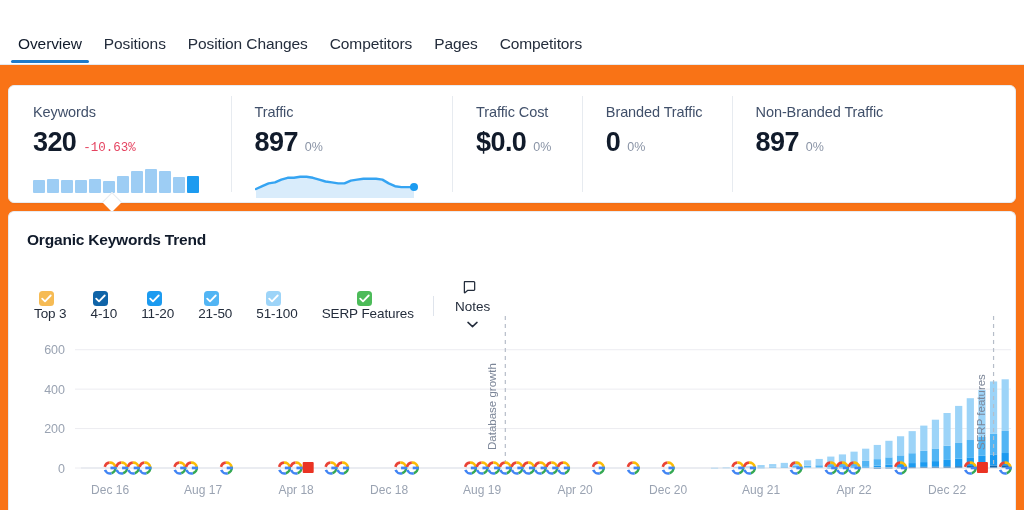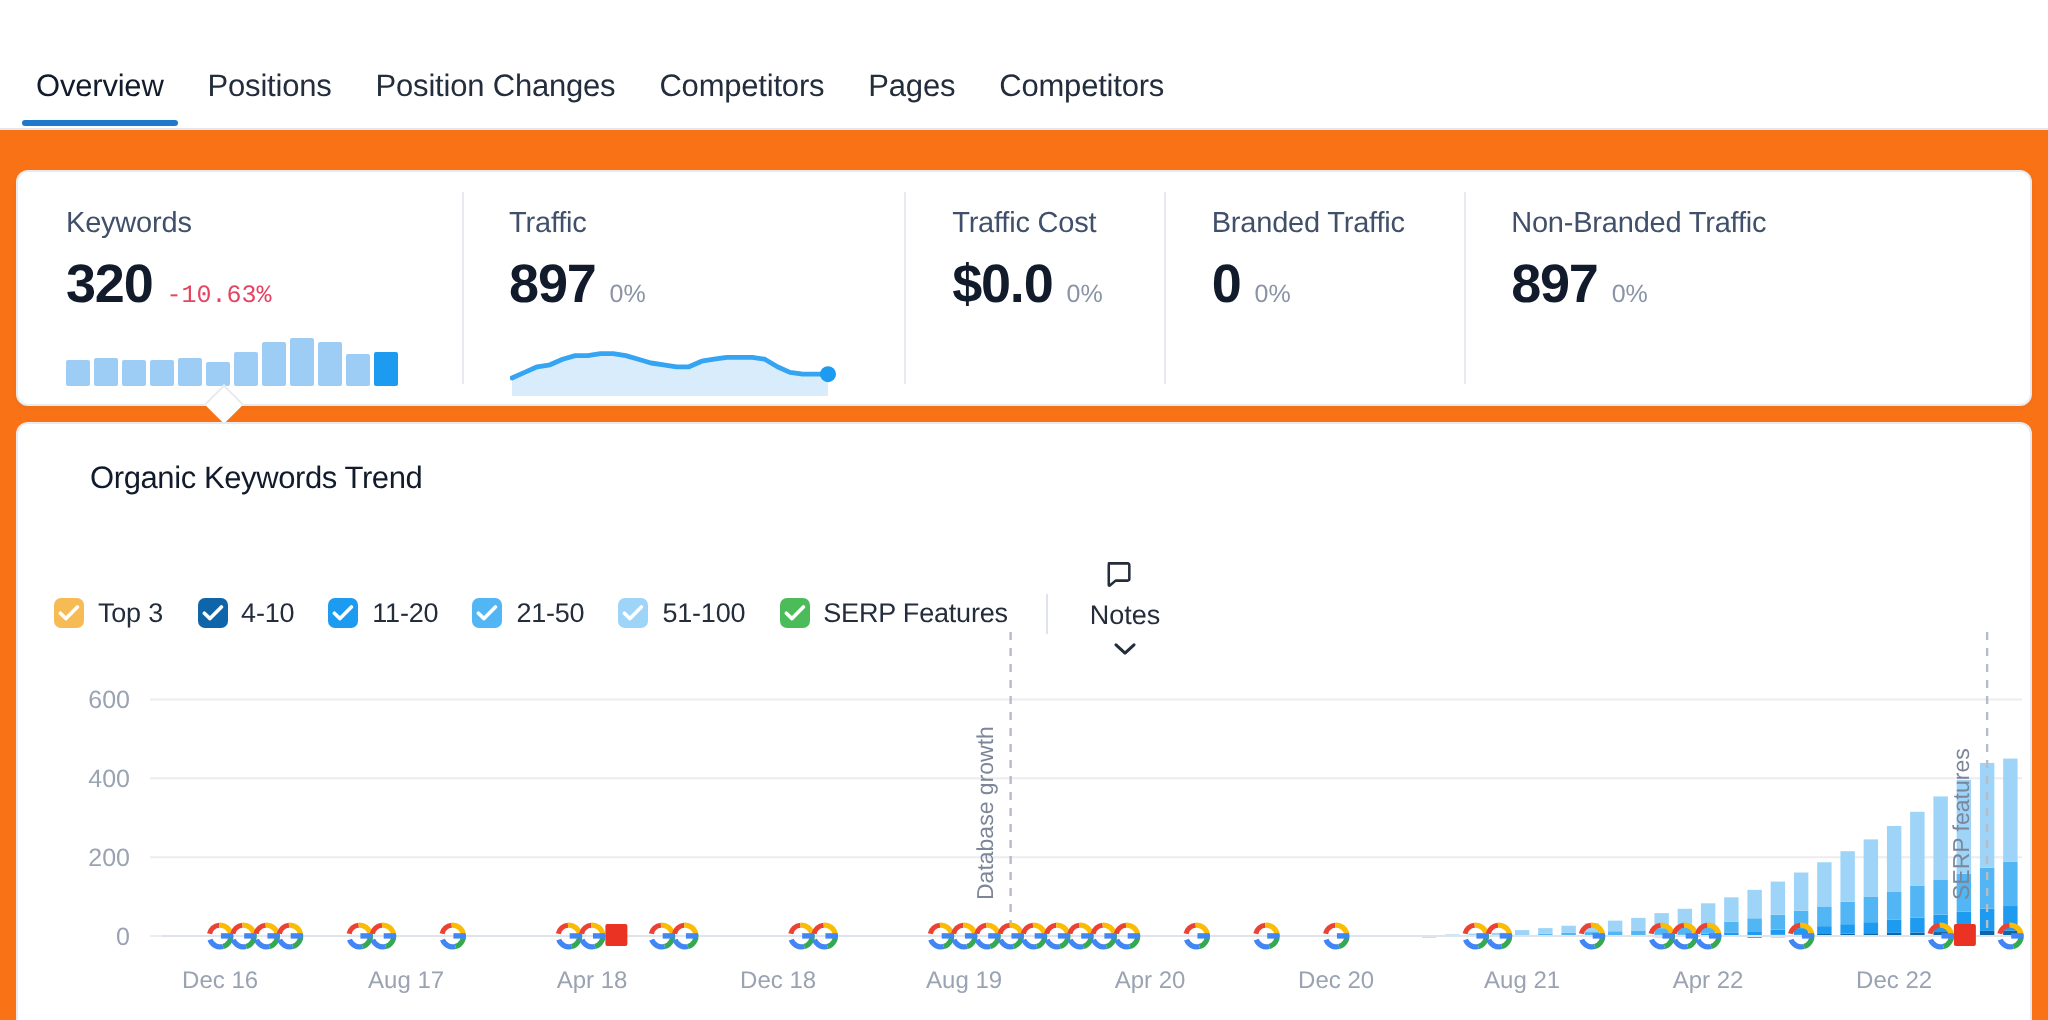--- a/index.html
+++ b/index.html
@@ -101,31 +101,31 @@
     position: absolute;
     top: 183px; left: 8px;
     width: 1008px; height: 327px;
     background: #ffffff;
     border: 1px solid #e7ebf0;
     border-bottom: none;
     border-radius: 6px 6px 0 0;
     box-sizing: border-box;
   }
   .panel-title {
-    position: absolute; left: 36px; top: 19px;
-    font-size: 15.5px; font-weight: 400; color: #111b2b;
+    position: absolute; left: 18px; top: 19px;
+    font-size: 15.5px; font-weight: 700; color: #111b2b;
     letter-spacing: -0.2px;
   }
 
   
   .legend {
     position: absolute; left: 18px; top: 68px;
     display: flex; align-items: center;
   }
-  .legend-item { display: flex; align-items: center; margin-right: 17px; cursor: pointer; }
+  .legend-item { display: flex; align-items: center; margin-right: 17px; cursor: pointer; flex-direction: column; }
   .cbx {
     width: 15px; height: 15px; border-radius: 3.5px;
     display: flex; align-items: center; justify-content: center;
     flex: none;
   }
   .cbx svg { display: block; }
   .legend-label {
     font-size: 13.5px; color: #242d3c; margin-left: 7px; white-space: nowrap;
     letter-spacing: -0.1px;
   }

